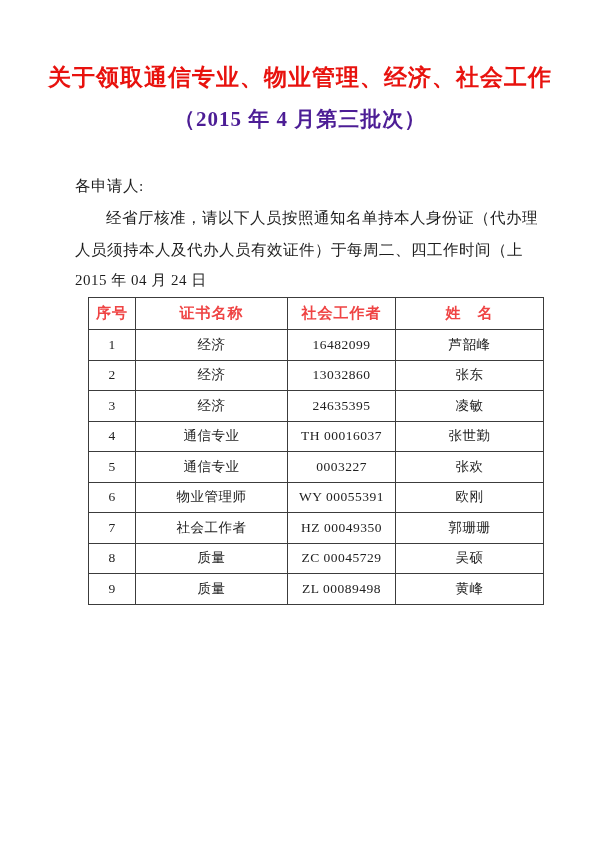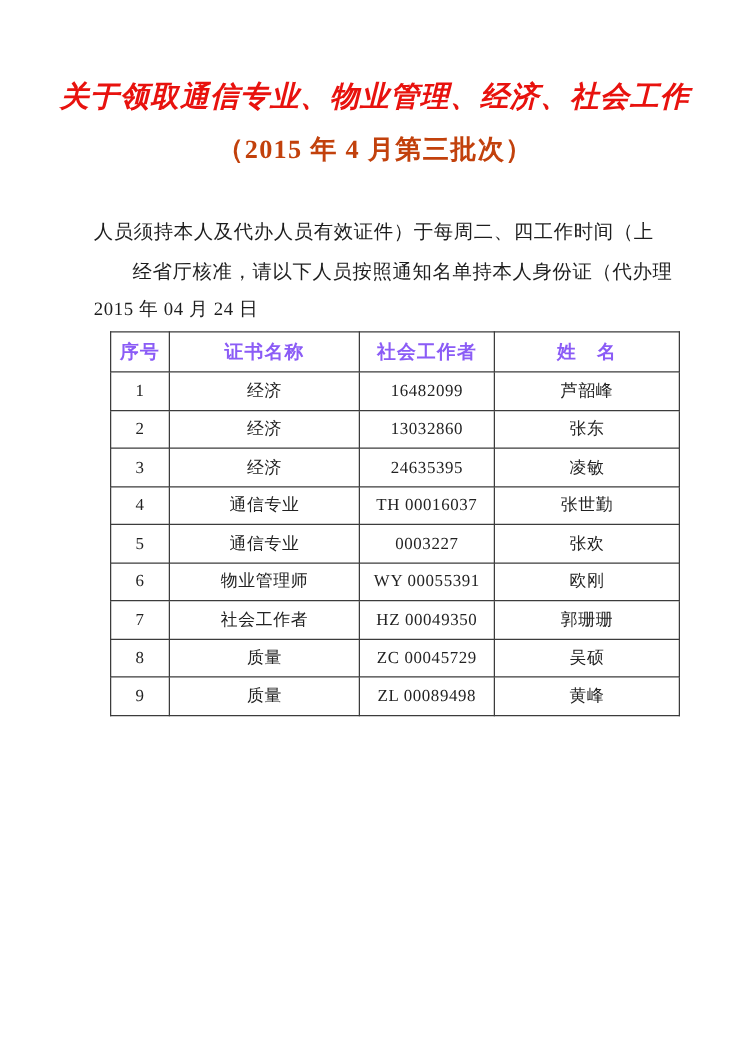--- a/index.html
+++ b/index.html
@@ -26,21 +26,21 @@
     font-weight: bold;
     letter-spacing: 1px;
     white-space: nowrap;
   }
   .subtitle {
     margin-top: 11px;
     text-align: center;
     font-size: 21px;
     line-height: 30px;
     font-weight: bold;
-    color: #c2410c;
+    color: #4c1d95;
     letter-spacing: 1px;
   }
   .body-block {
     margin: 36px 68px 0 75px;
     font-size: 15.5px;
     letter-spacing: 0.5px;
   }
   .salutation {
     line-height: 32px;
   }
@@ -75,45 +75,46 @@
     text-align: center;
     vertical-align: middle;
     padding: 0;
     overflow: hidden;
   }
   table.cert-table th {
     height: 31px;
     font-size: 15px;
     font-weight: bold;
     letter-spacing: 1px;
-    color: #8b5cf6;
+    color: #ef4444;
   }
   table.cert-table td {
     height: 29.5px;
     font-size: 13.5px;
     font-weight: normal;
     color: #222222;
     letter-spacing: 0.5px;
   }
 </style>
 </head>
 <body>
 
 <div class="page">
 
   <div class="title-block">
-    <div class="title-line" style="color: rgb(232, 18, 14); font-style: italic;">关于领取通信专业、物业管理、经济、社会工作</div>
+    <div class="title-line" style="color: rgb(232, 18, 14);">关于领取通信专业、物业管理、经济、社会工作</div>
   </div>
 
   <div class="subtitle">（2015 年 4 月第三批次）</div>
 
   <div class="body-block">
+    <div class="salutation">各申请人:</div>
     <div>
+        <div class="para-line first">经省厅核准，请以下人员按照通知名单持本人身份证（代办理</div>
         <div class="para-line">人员须持本人及代办人员有效证件）于每周二、四工作时间（上</div>
-        <div class="para-line first">经省厅核准，请以下人员按照通知名单持本人身份证（代办理</div>
       </div>
     <div class="date-line">2015 年 04 月 24 日</div>
   </div>
 
   <table class="cert-table">
     <colgroup>
       <col class="c-no">
         <col class="c-name">
         <col class="c-num">
         <col class="c-pers">

